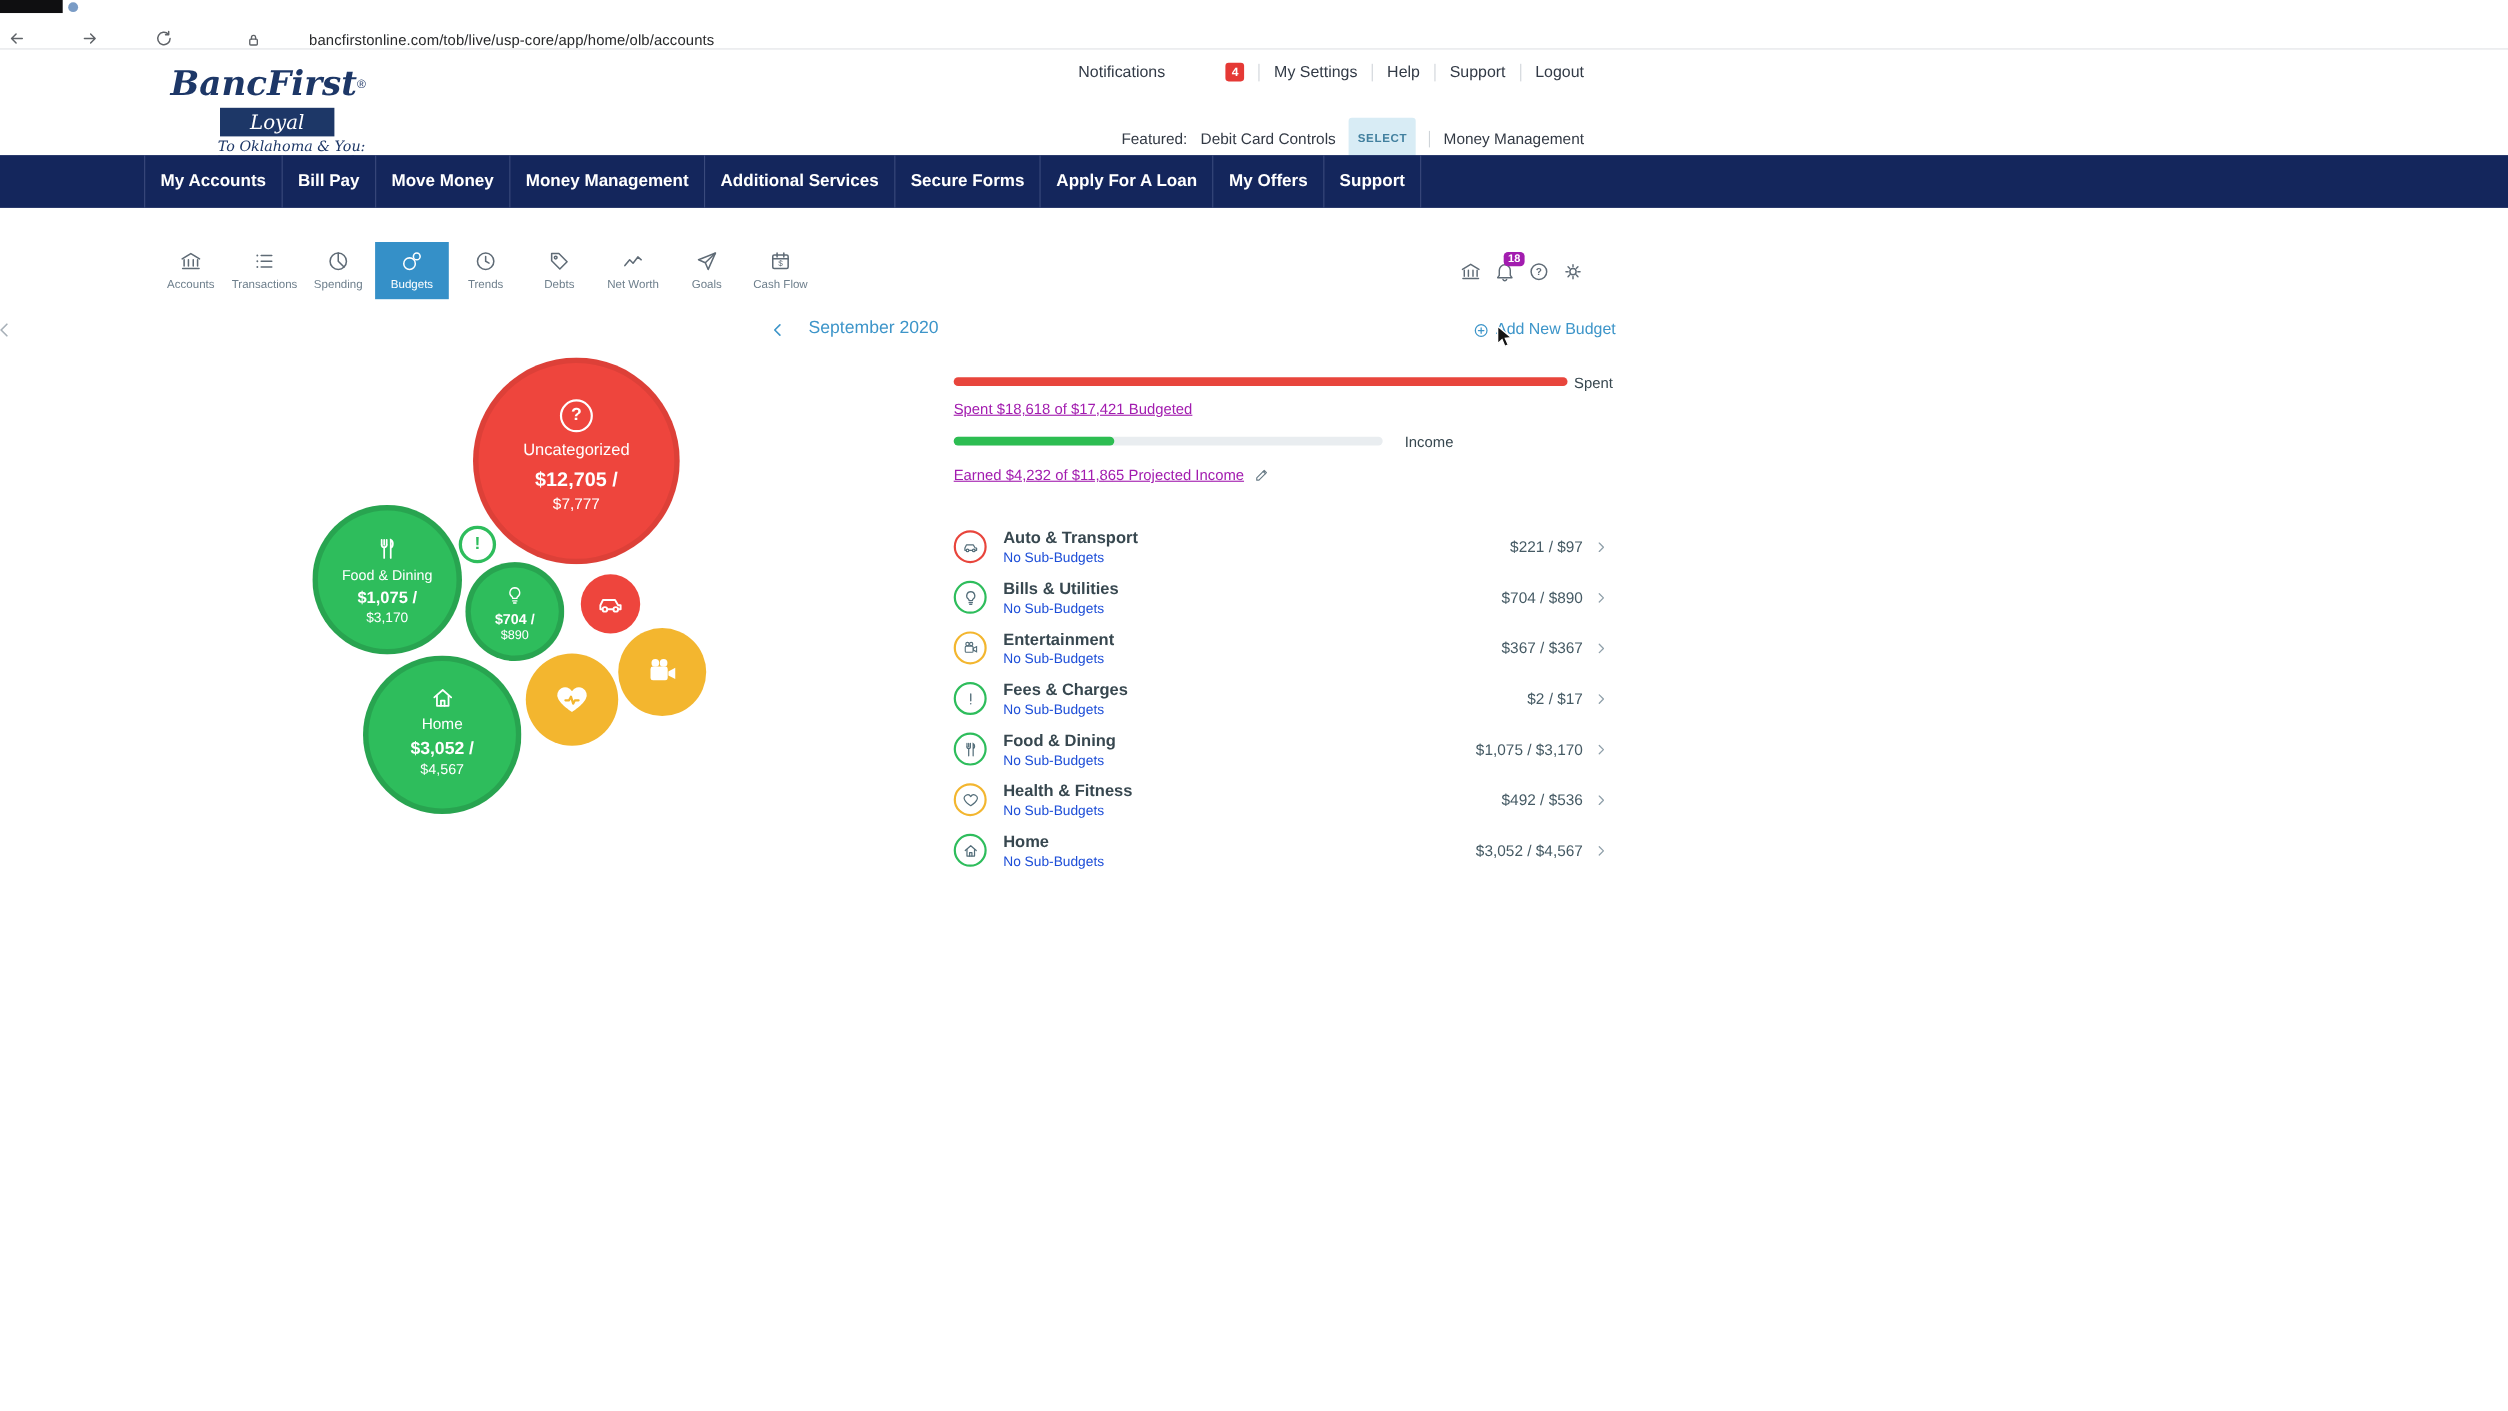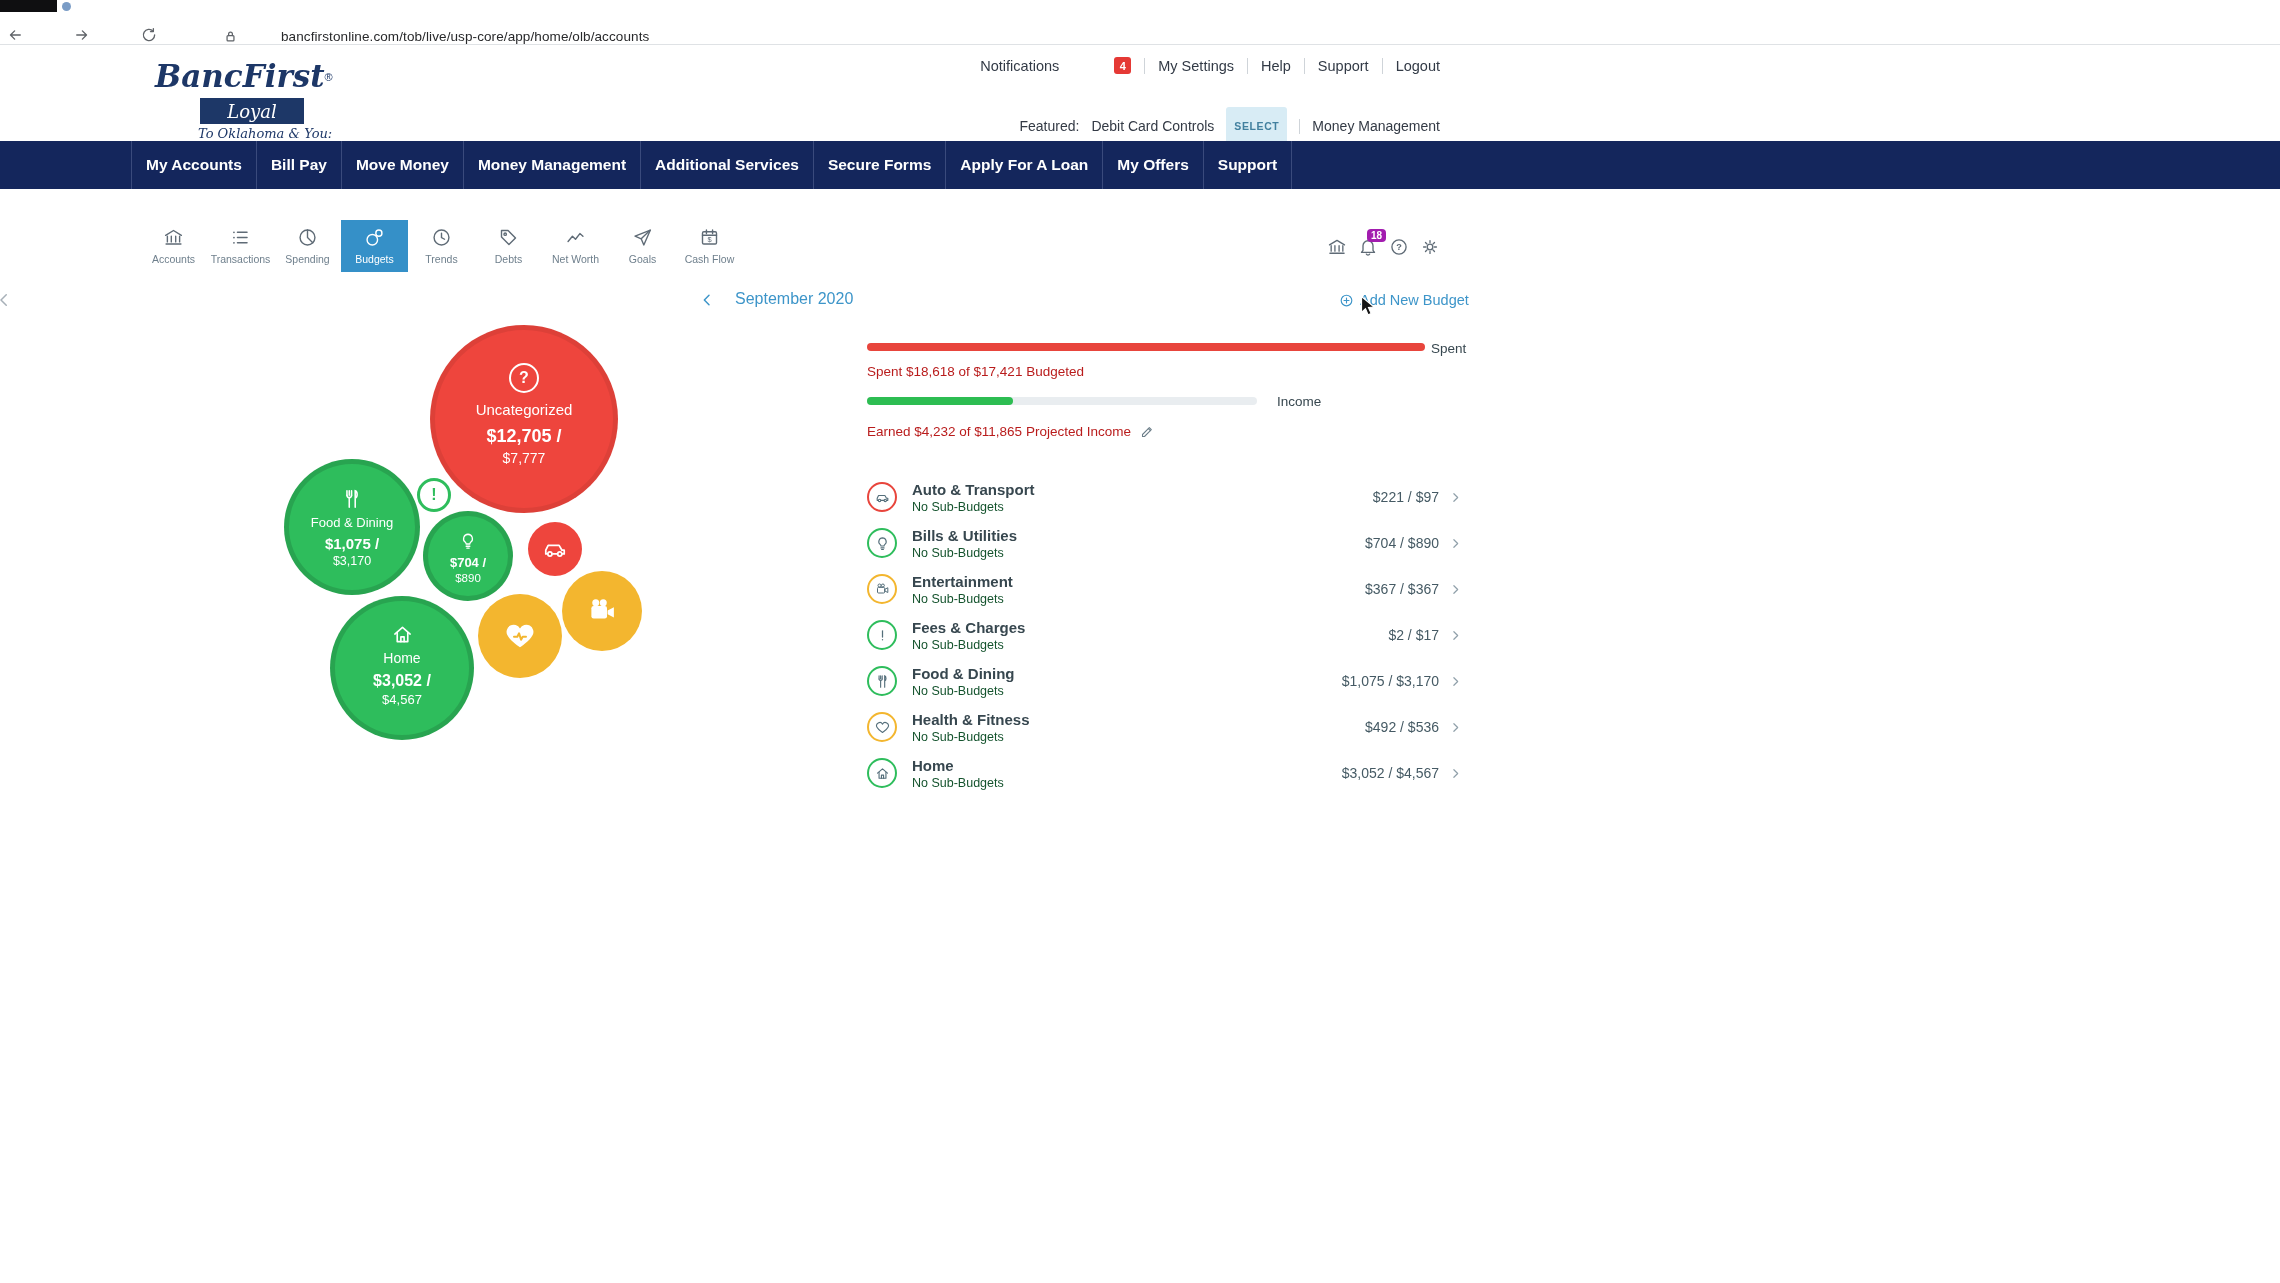--- a/index.html
+++ b/index.html
@@ -87,32 +87,32 @@
   .alert-bubble { position:absolute; left:417px; top:478px; width:34px; height:34px; border-radius:50%;
                   background:#fff; border:3px solid #2ebd5c; display:flex; align-items:center; justify-content:center;
                   color:#2ebd5c; font-weight:bold; font-size:16px; }
 
   
   .bar { position:absolute; height:8px; border-radius:4px; }
   .spent-bar { left:867px; top:343px; width:558px; background:#e8453c; }
   .income-track { left:867px; top:397px; width:390px; background:#e9edf0; }
   .income-fill { position:absolute; left:0; top:0; height:8px; width:146px; border-radius:4px; background:#2dbd52; }
   .bar-label { position:absolute; font-size:13.5px; color:#37474f; }
-  .sum-text { position:absolute; font-size:13.5px; color:#b91c1c; display:flex; align-items:center; gap:9px; }
+  .sum-text { position:absolute; font-size:13.5px; color:#a21caf; display:flex; align-items:center; gap:9px;text-decoration:underline; }
   .pencil-ic { width:15px; height:15px; color:#6b7d88; }
 
   
   .b-list { position:absolute; left:867px; top:474px; width:595px; }
   .b-row { height:46px; display:flex; align-items:center; }
   .b-ic { width:30px; height:30px; border-radius:50%; border:2px solid; display:flex; align-items:center;
           justify-content:center; color:#546e7a; flex:none; }
   .b-ic svg { width:15px; height:15px; }
   .b-txt { margin-left:15px; }
   .b-name { font-size:15px; font-weight:bold; color:#37474f; }
-  .b-sub { font-size:12.5px; color:#14532d; margin-top:2px; }
+  .b-sub { font-size:12.5px; color:#1d4ed8; margin-top:2px; }
   .b-val { margin-left:auto; font-size:14px; color:#455a64; }
   .b-chev { width:13px; height:13px; margin-left:10px; color:#90a0aa; }
 </style>
 </head>
 <body>
 
 <div id="canvas">
 
   <div class="tabstrip">
     <div class="tab-dark"></div>

